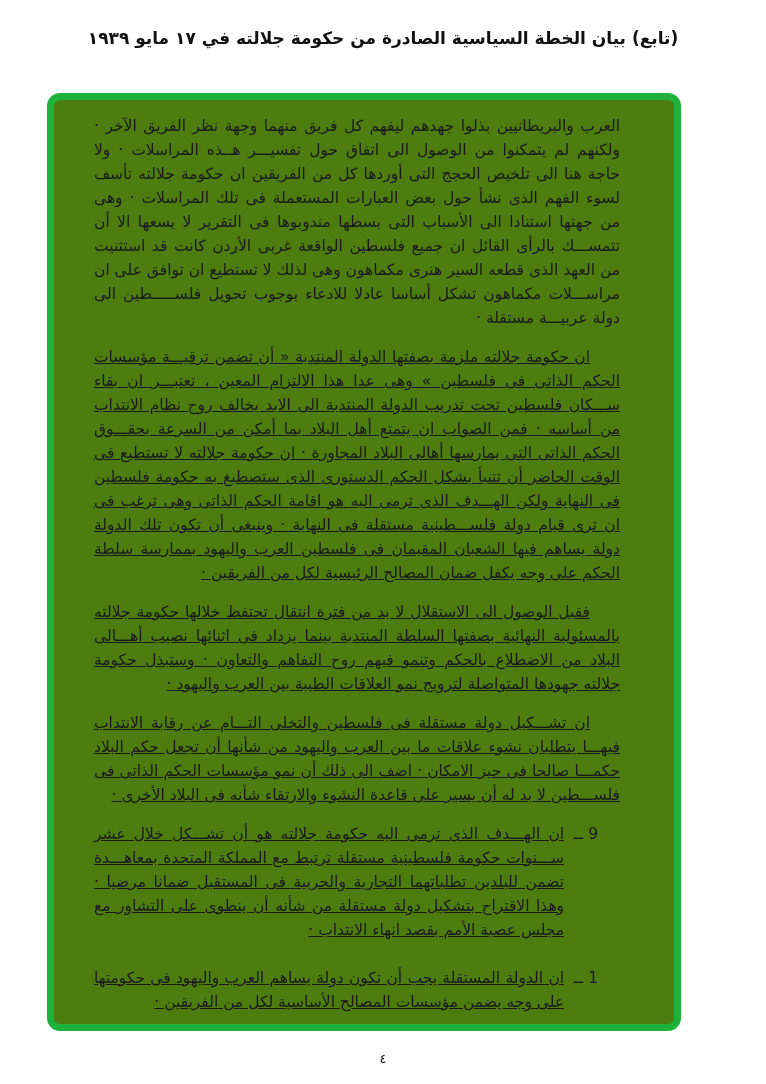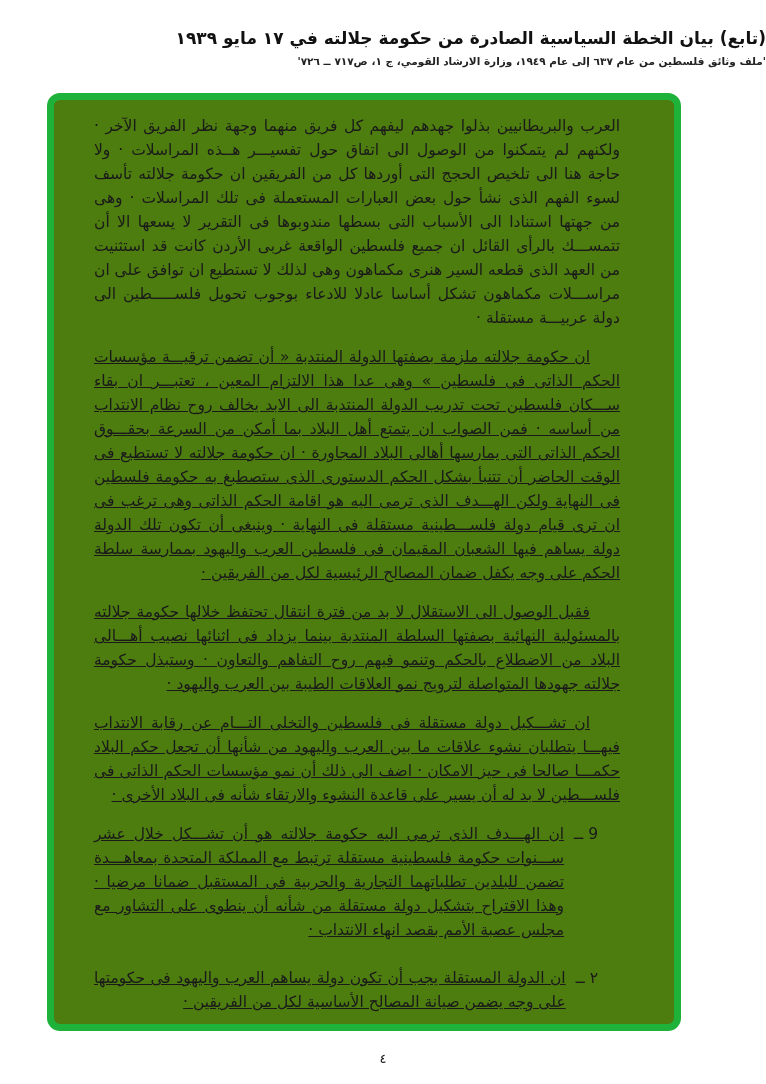--- a/index.html
+++ b/index.html
@@ -11,20 +11,21 @@
     position: relative;
     width: 766px;
     height: 1084px;
     background: #ffffff;
     font-family: "DejaVu Sans", sans-serif;
     color: #1a1a1a;
     overflow: hidden;
   }
   .doc-header {
     direction: rtl;
+    text-align: center;
     padding-top: 28px;
   }
   .doc-title {
     font-size: 17px;
     font-weight: bold;
     color: #111;
     letter-spacing: 0.2px;
   }
   .doc-source {
     font-size: 10.5px;
@@ -87,21 +88,20 @@
     color: #111;
   }
 </style>
 </head>
 <body>
 
 <div class="page">
 
   <div class="doc-header">
     <div class="doc-title">(تابع) بيان الخطة السياسية الصادرة من حكومة جلالته في ١٧ مايو ١٩٣٩</div>
-    <div class="doc-source">'ملف وثائق فلسطين من عام ٦٣٧ إلى عام ١٩٤٩، وزارة الارشاد القومي، ج ١، ص٧١٧ ــ ٧٢٦'</div>
   </div>
 
   <div class="content-frame" style="border-color: rgb(30, 178, 58);">
     <div class="content-inner">
 
       <p class="para">العرب والبريطانيين بذلوا جهدهم ليفهم كل فريق منهما وجهة نظر الفريق الآخر · ولكنهم لم يتمكنوا من الوصول الى اتفاق حول تفسيـــر هــذه المراسلات · ولا حاجة هنا الى تلخيص الحجج التى أوردها كل من الفريقين ان حكومة جلالته تأسف لسوء الفهم الذى نشأ حول بعض العبارات المستعملة فى تلك المراسلات · وهى من جهتها استنادا الى الأسباب التى بسطها مندوبوها فى التقرير لا يسعها الا أن تتمســـك بالرأى القائل ان جميع فلسطين الواقعة غربى الأردن كانت قد استثنيت من العهد الذى قطعه السير هنرى مكماهون وهى لذلك لا تستطيع ان توافق على ان مراســـلات مكماهون تشكل أساسا عادلا للادعاء بوجوب تحويل فلســـــطين الى دولة عربيـــة مستقلة ·</p>
 
       <p class="para indent">ان حكومة جلالته ملزمة بصفتها الدولة المنتدبة « أن تضمن ترقيـــة مؤسسات الحكم الذاتى فى فلسطين » وهى عدا هذا الالتزام المعين ، تعتبـــر ان بقاء ســـكان فلسطين تحت تدريب الدولة المنتدبة الى الابد يخالف روح نظام الانتداب من أساسه · فمن الصواب ان يتمتع أهل البلاد بما أمكن من السرعة بحقـــوق الحكم الذاتى التى يمارسها أهالى البلاد المجاورة · ان حكومة جلالته لا تستطيع فى الوقت الحاضر أن تتنبأ بشكل الحكم الدستورى الذى ستصطبغ به حكومة فلسطين فى النهاية ولكن الهـــدف الذى ترمى اليه هو اقامة الحكم الذاتى وهى ترغب فى ان ترى قيام دولة فلســـطينية مستقلة فى النهاية · وينبغى أن تكون تلك الدولة دولة يساهم فيها الشعبان المقيمان فى فلسطين العرب واليهود بممارسة سلطة الحكم على وجه يكفل ضمان المصالح الرئيسية لكل من الفريقين ·</p>
 
       <p class="para indent">فقبل الوصول الى الاستقلال لا بد من فترة انتقال تحتفظ خلالها حكومة جلالته بالمسئولية النهائية بصفتها السلطة المنتدبة بينما يزداد فى اثنائها نصيب أهـــالى البلاد من الاضطلاع بالحكم وتنمو فيهم روح التفاهم والتعاون · وستبذل حكومة جلالته جهودها المتواصلة لترويج نمو العلاقات الطيبة بين العرب واليهود ·</p>
@@ -110,22 +110,22 @@
 
 
       <div class="items">
 
         <div class="item">
           <span class="item-num">9 ــ</span>
           <span class="item-text">ان الهـــدف الذى ترمى اليه حكومة جلالته هو أن تشـــكل خلال عشر ســـنوات حكومة فلسطينية مستقلة ترتبط مع المملكة المتحدة بمعاهـــدة تضمن للبلدين تطلباتهما التجارية والحربية فى المستقبل ضمانا مرضيا · وهذا الاقتراح بتشكيل دولة مستقلة من شأنه أن ينطوى على التشاور مع مجلس عصبة الأمم بقصد انهاء الانتداب ·</span>
         </div>
 
         <div class="item">
-          <span class="item-num">٢ ــ</span>
-          <span class="item-text">ان الدولة المستقلة يجب أن تكون دولة يساهم العرب واليهود فى حكومتها على وجه يضمن صيانة المصالح الأساسية لكل من الفريقين ·</span>
+          <span class="item-num">1 ــ</span>
+          <span class="item-text">ان الدولة المستقلة يجب أن تكون دولة يساهم العرب واليهود فى حكومتها على وجه يضمن مؤسسات المصالح الأساسية لكل من الفريقين ·</span>
         </div>
 
       </div>
     </div>
   </div>
 
   <div class="page-number">٤</div>
 
 </div>
 

